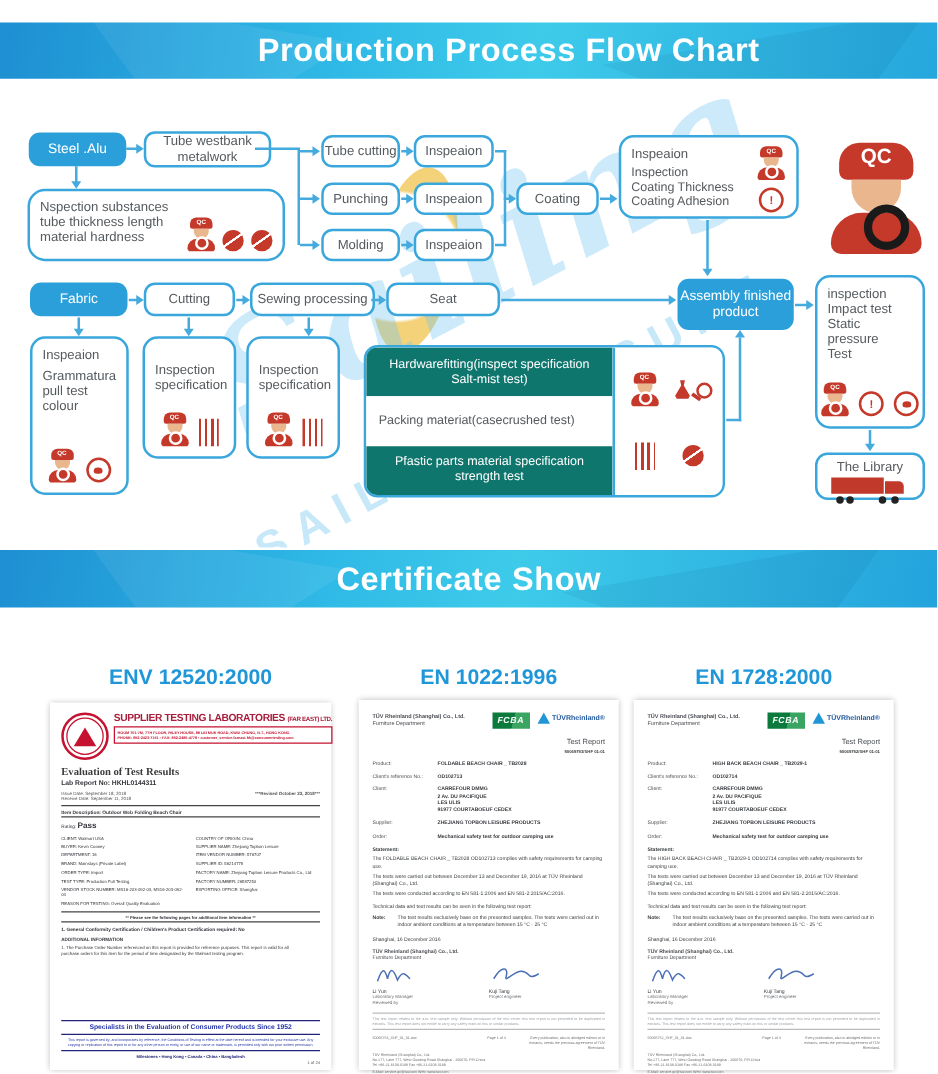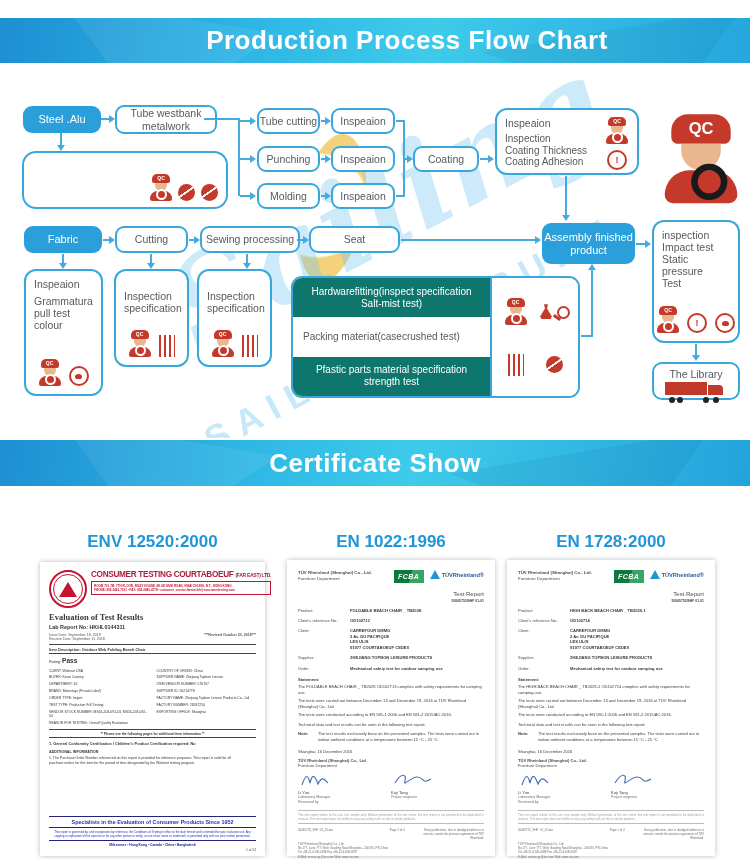--- a/index.html
+++ b/index.html
@@ -166,20 +166,23 @@
 metalwork</div>
     <div class="bx out" style="left:257px;top:45px;width:63px;height:26px;">Tube cutting</div>
     <div class="bx out" style="left:257px;top:83px;width:63px;height:26px;">Punching</div>
     <div class="bx out" style="left:257px;top:120px;width:63px;height:26px;">Molding</div>
     <div class="bx out" style="left:331px;top:45px;width:64px;height:26px;">Inspeaion</div>
     <div class="bx out" style="left:331px;top:83px;width:64px;height:26px;">Inspeaion</div>
     <div class="bx out" style="left:331px;top:120px;width:64px;height:26px;">Inspeaion</div>
     <div class="bx out" style="left:413px;top:83px;width:66px;height:26px;">Coating</div>
 
     <div class="bx outl" style="left:22px;top:88px;width:206px;height:58px;border-radius:14px;">
+      <div class="pre" style="width:130px;">Nspection substances
+tube thickness length
+material hardness</div>
       <div class="icons-br">
         <span class="wk">
             <span class="cap">QC</span>
             <span class="face"></span>
             <span class="bod"></span>
             <span class="mag"></span>
           </span>
         <span class="rdot"></span>
         <span class="rdot"></span>
       </div>
@@ -363,21 +366,21 @@
   <div class="ct" style="left:287px;width:208px;">EN 1022:1996</div>
   <div class="ct" style="left:507px;width:208px;">EN 1728:2000</div>
 
   <div class="cert ctl">
     <div class="ctl-hd">
       <div class="seal">
           <div class="tri"></div>
         </div>
       <div style="flex:1;">
         <div class="ctl-name">
-          <span>CONSUMER TESTING COURTABOEUF</span> <span class="sfx">(FAR EAST) LTD.</span>
+          <span>SUPPLIER TESTING LABORATORIES</span> <span class="sfx">(FAR EAST) LTD.</span>
         </div>
         <div class="ctl-adr">
           <div>ROOM 701-7M, 7TH FLOOR, RILEY HOUSE, 88 LEI MUK ROAD, KWAI CHUNG, N.T., HONG KONG</div>
           <div>PHONE: 852-2423-7161 • FAX: 852-2480-4778 • customer_service.fareast.hk@consumertesting.com</div>
         </div>
       </div>
     </div>
     <div class="ctl-title">Evaluation of Test Results</div>
     <div class="ctl-lab">Lab Report No: HKHL0144311</div>
     <div class="ctl-dates">

